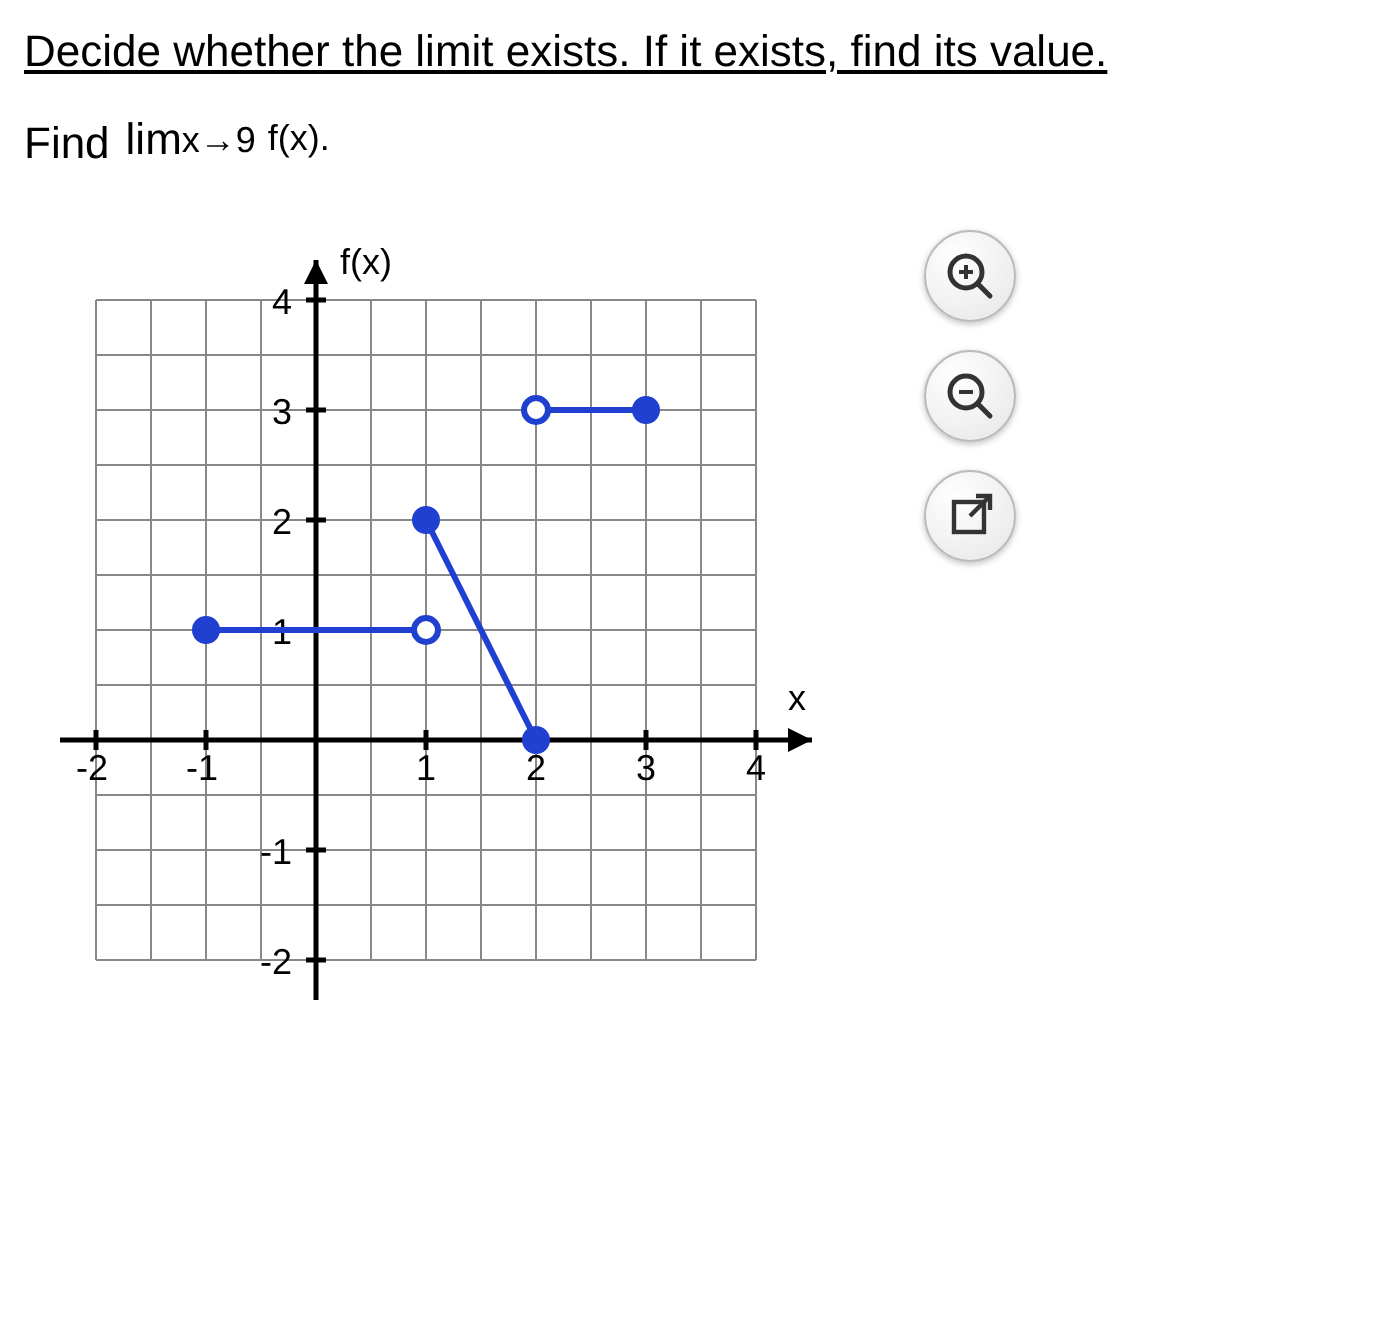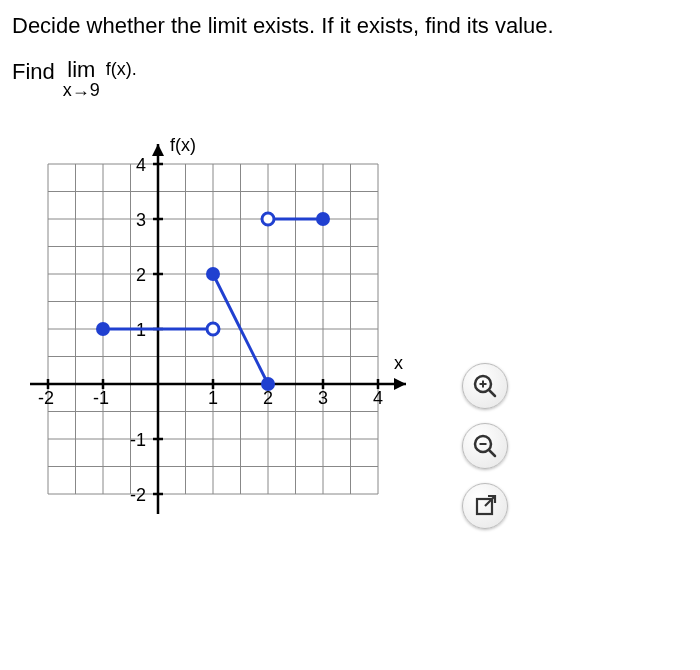--- a/index.html
+++ b/index.html
@@ -6,28 +6,28 @@
   body {
     margin: 0;
     padding: 12px;
     font-family: Arial, Helvetica, sans-serif;
     font-size: 22px;
     color: #000;
     width: 700px;
     height: 670px;
     background: #fff;
   }
-  .question-text { margin-bottom: 18px; line-height: 1.3; }
+  .question-text { margin-bottom: 18px; line-height: 1.3; text-decoration: underline; }
   .find-line { margin-bottom: 20px; display: flex; align-items: flex-start; }
   .find-label { margin-right: 8px; }
-  .limit-block { display: inline-flex; flex-direction: column; align-items: center; line-height: 1; margin-right: 6px; }
+  .limit-block { display: inline-flex; align-items: center; line-height: 1; margin-right: 6px; }
   .limit-top { font-size: 22px; }
   .limit-bottom { font-size: 18px; }
   .fx-text { font-size: 18px; }
-  .content-row { display: flex; align-items: flex-end; gap: 24px; }
+  .content-row { display: flex; align-items: flex-start; gap: 24px; }
   .graph-wrap { margin-left: 6px; }
   svg.graph { display: block; }
   .grid-line { stroke: #888; stroke-width: 1; }
   .axis-line { stroke: #000; stroke-width: 2.5; }
   .tick-label { font-family: Arial, sans-serif; font-size: 18px; fill: #000; }
   .axis-label { font-family: Arial, sans-serif; font-size: 18px; fill: #000; }
   .curve { stroke: #2040d0; stroke-width: 3; fill: none; }
   .closed-point { fill: #2040d0; stroke: #2040d0; stroke-width: 2; }
   .open-point { fill: #fff; stroke: #2040d0; stroke-width: 3; }
   .tools { display: flex; flex-direction: column; gap: 14px; margin-top: 10px; }

